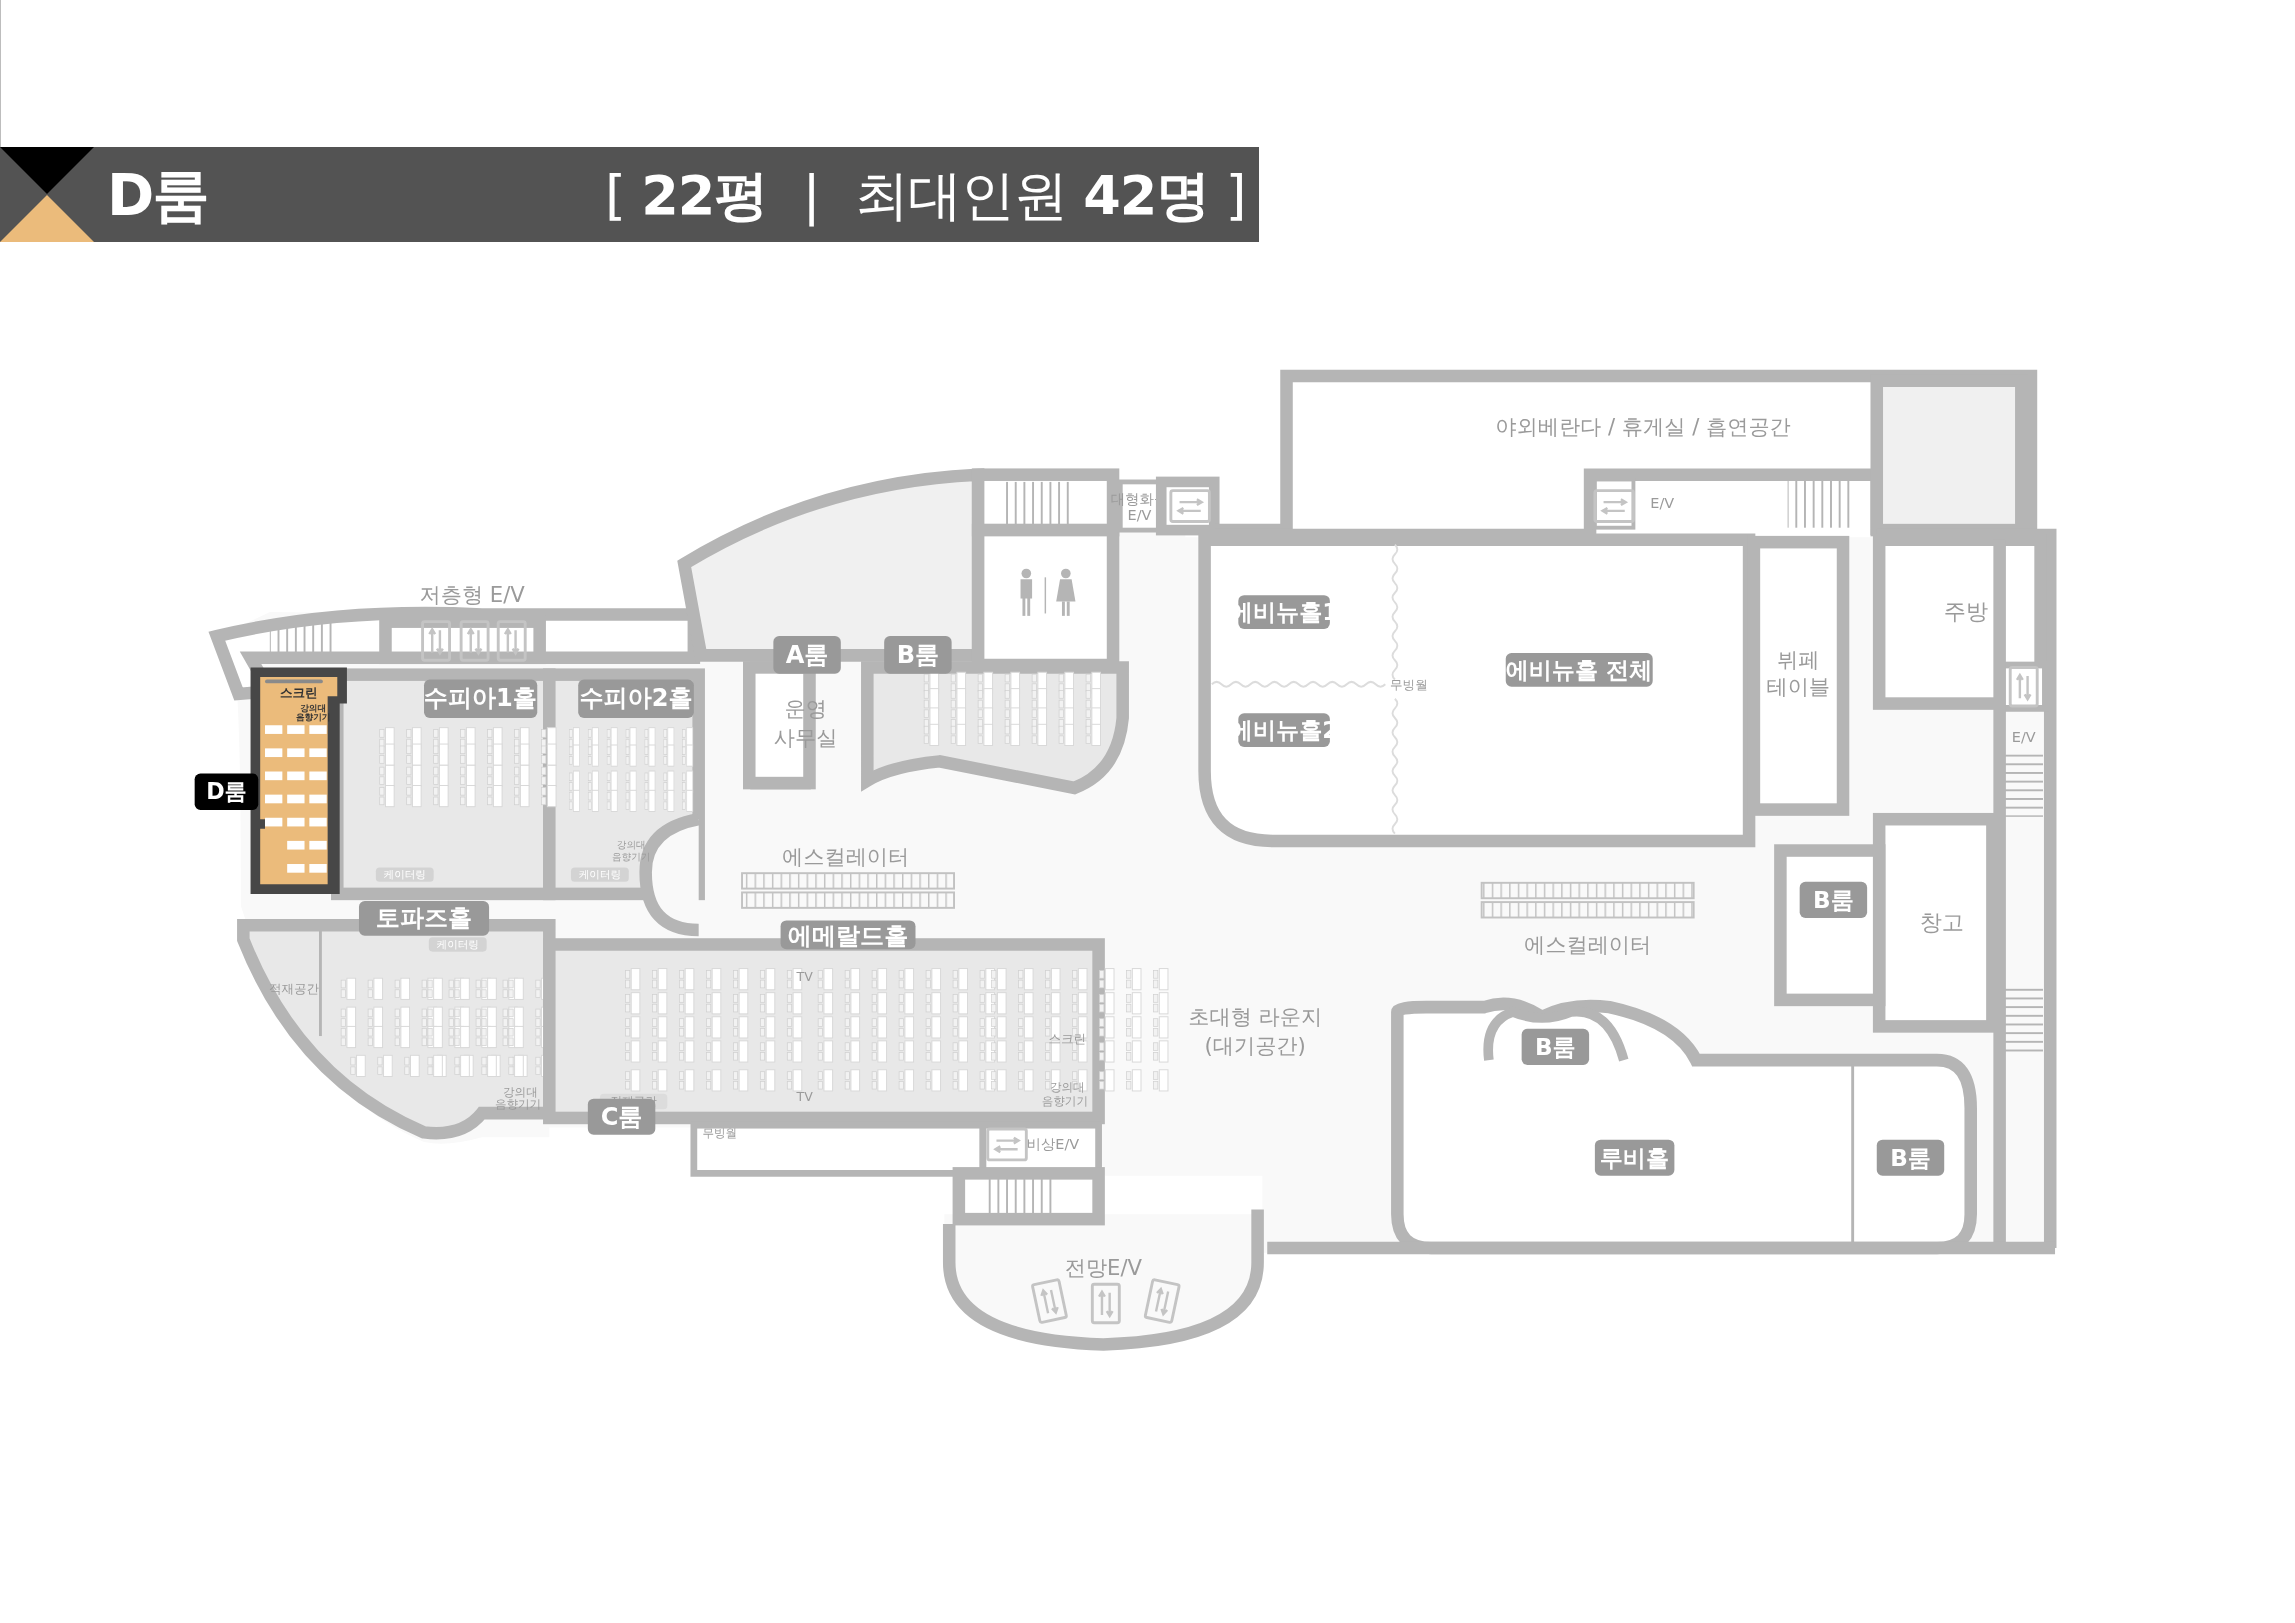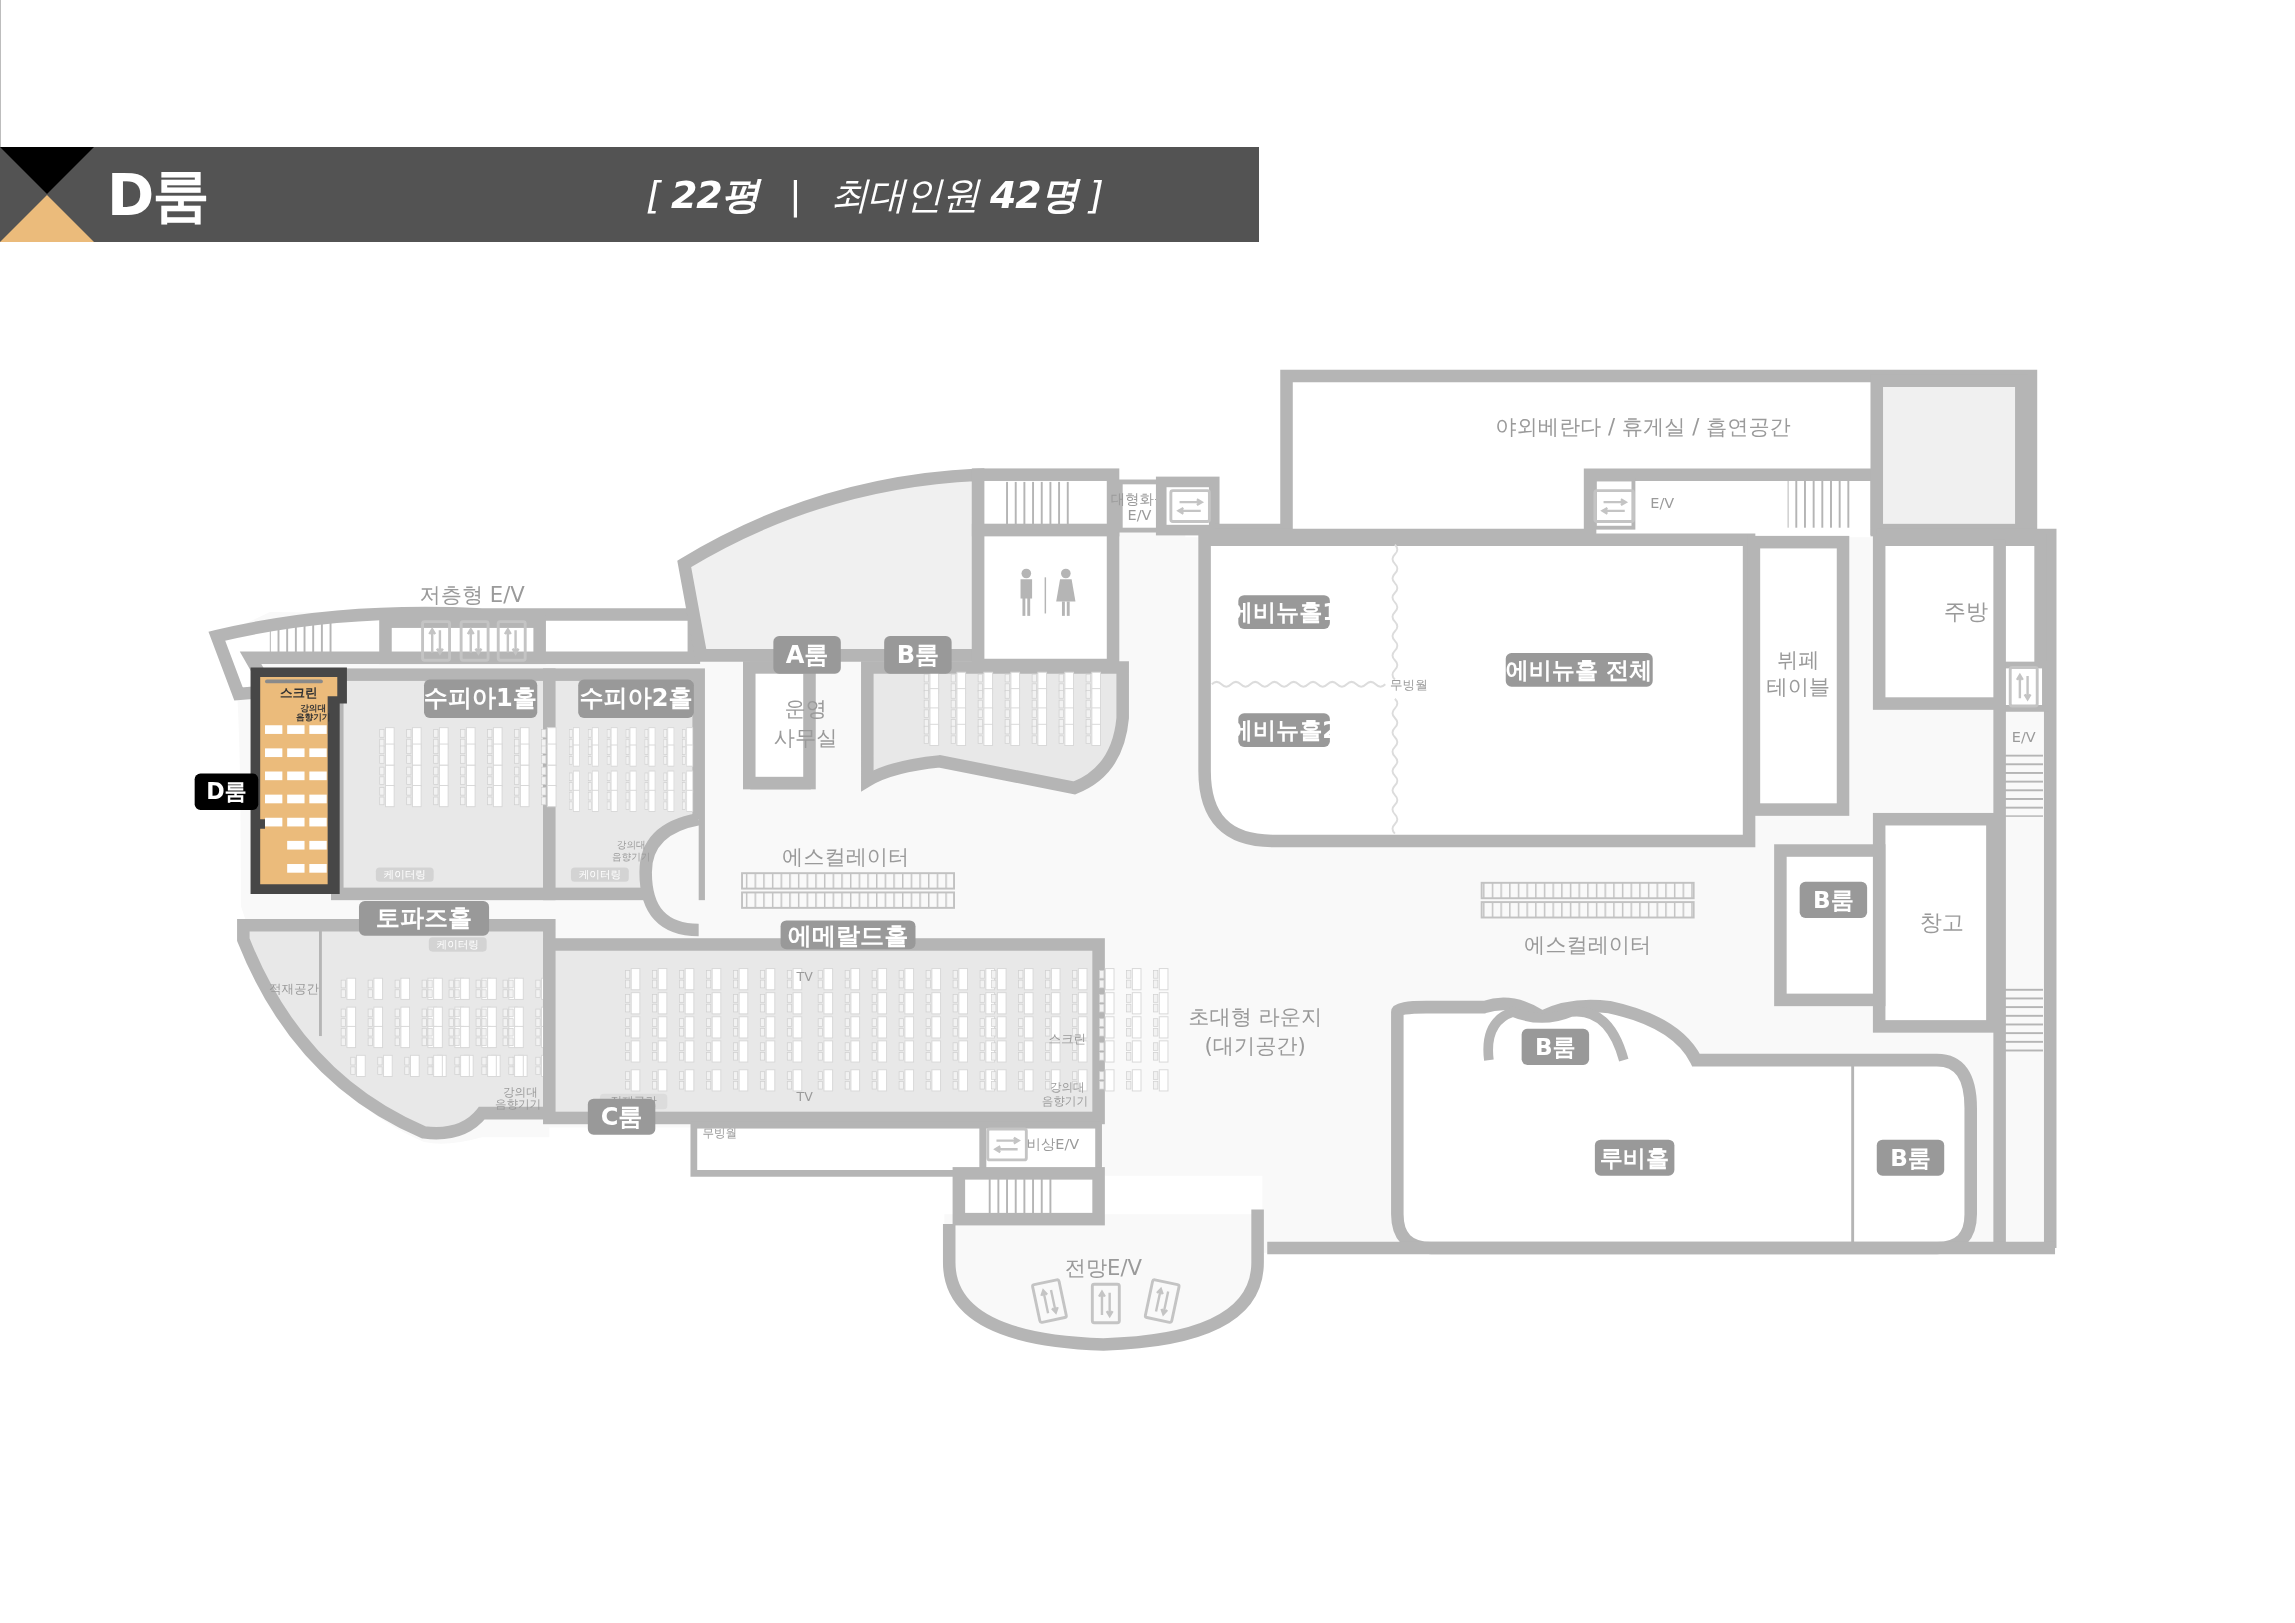--- a/index.html
+++ b/index.html
@@ -2,21 +2,21 @@
 <html style="font-size:7.7px"><head>
 <meta charset="utf-8">
 <style>
   html,body{margin:0;padding:0;background:#ffffff;}
   body{width:2295px;height:1623px;position:relative;overflow:hidden;font-family:"DejaVu Sans","Liberation Sans",sans-serif;}
   .page-border{position:absolute;left:0;top:0;width:1.4px;height:147px;background:#bdbdbd;}
   .header{position:absolute;left:0;top:147px;width:1259px;height:95px;background:#535353;}
   .header .tri-top{position:absolute;left:0;top:0;width:0;height:0;border-left:47px solid transparent;border-right:47px solid transparent;border-top:47px solid #000;}
   .header .tri-bot{position:absolute;left:0;bottom:0;width:0;height:0;border-left:47px solid transparent;border-right:47px solid transparent;border-bottom:47px solid #ebbb7b;}
   .header .title{position:absolute;left:107px;top:14.5px;font-size:57px;font-weight:bold;color:#fff;letter-spacing:-1.9px;line-height:67px;}
-  .header .info{position:absolute;left:646px;top:14.5px;font-size:38px;color:#fff;line-height:67px;white-space:nowrap;letter-spacing:-1px;font-style:italic;}
+  .header .info{position:absolute;left:605px;top:14.5px;font-size:54px;color:#fff;line-height:67px;white-space:nowrap;letter-spacing:-1px;}
   .header .info b{font-weight:bold;}
   .header .info .sep{margin:0 19px;font-weight:normal;}
   .header .info .br{font-weight:normal;}
   svg.plan{position:absolute;left:0;top:0;}
   .lbl{font-family:"DejaVu Sans","Liberation Sans",sans-serif;fill:#9a9a9a;}
   .badge-t{font-family:"DejaVu Sans","Liberation Sans",sans-serif;fill:#fff;font-weight:bold;}
 </style>
 </head>
 <body>
 

